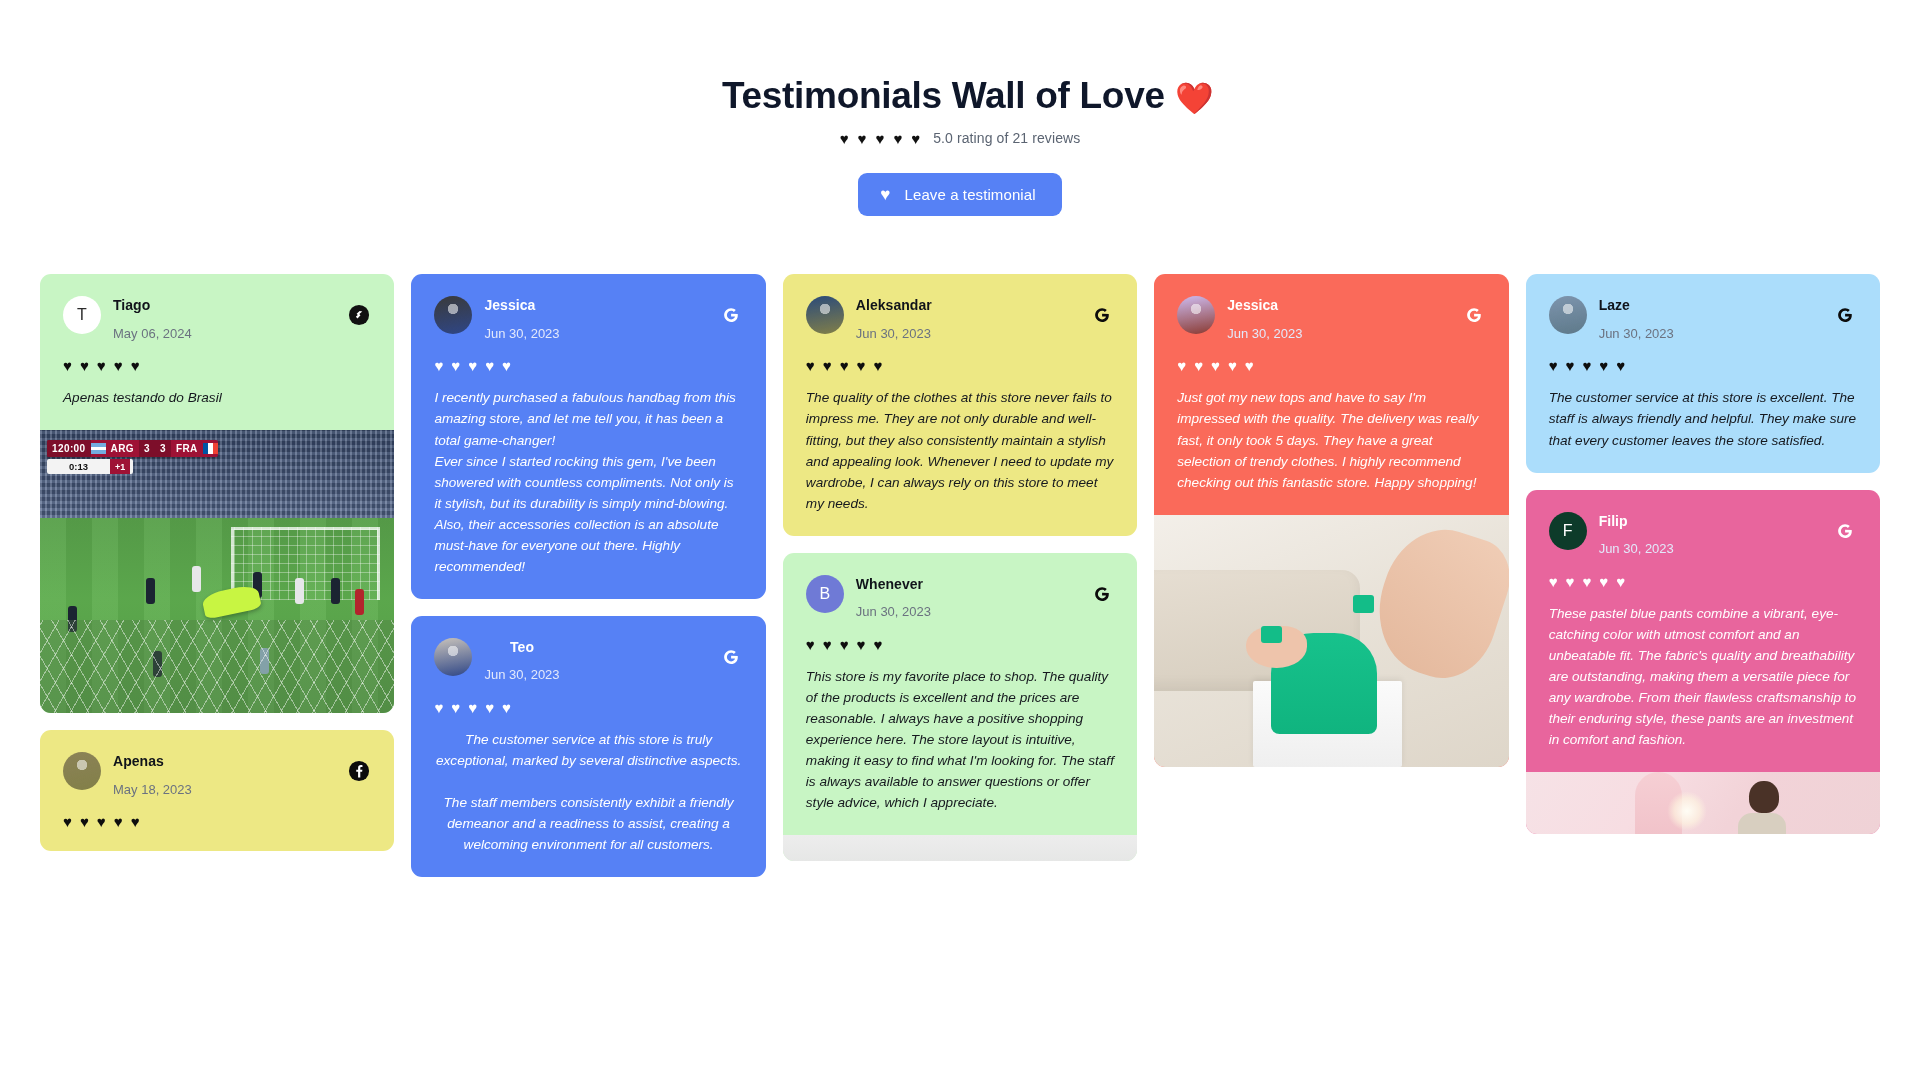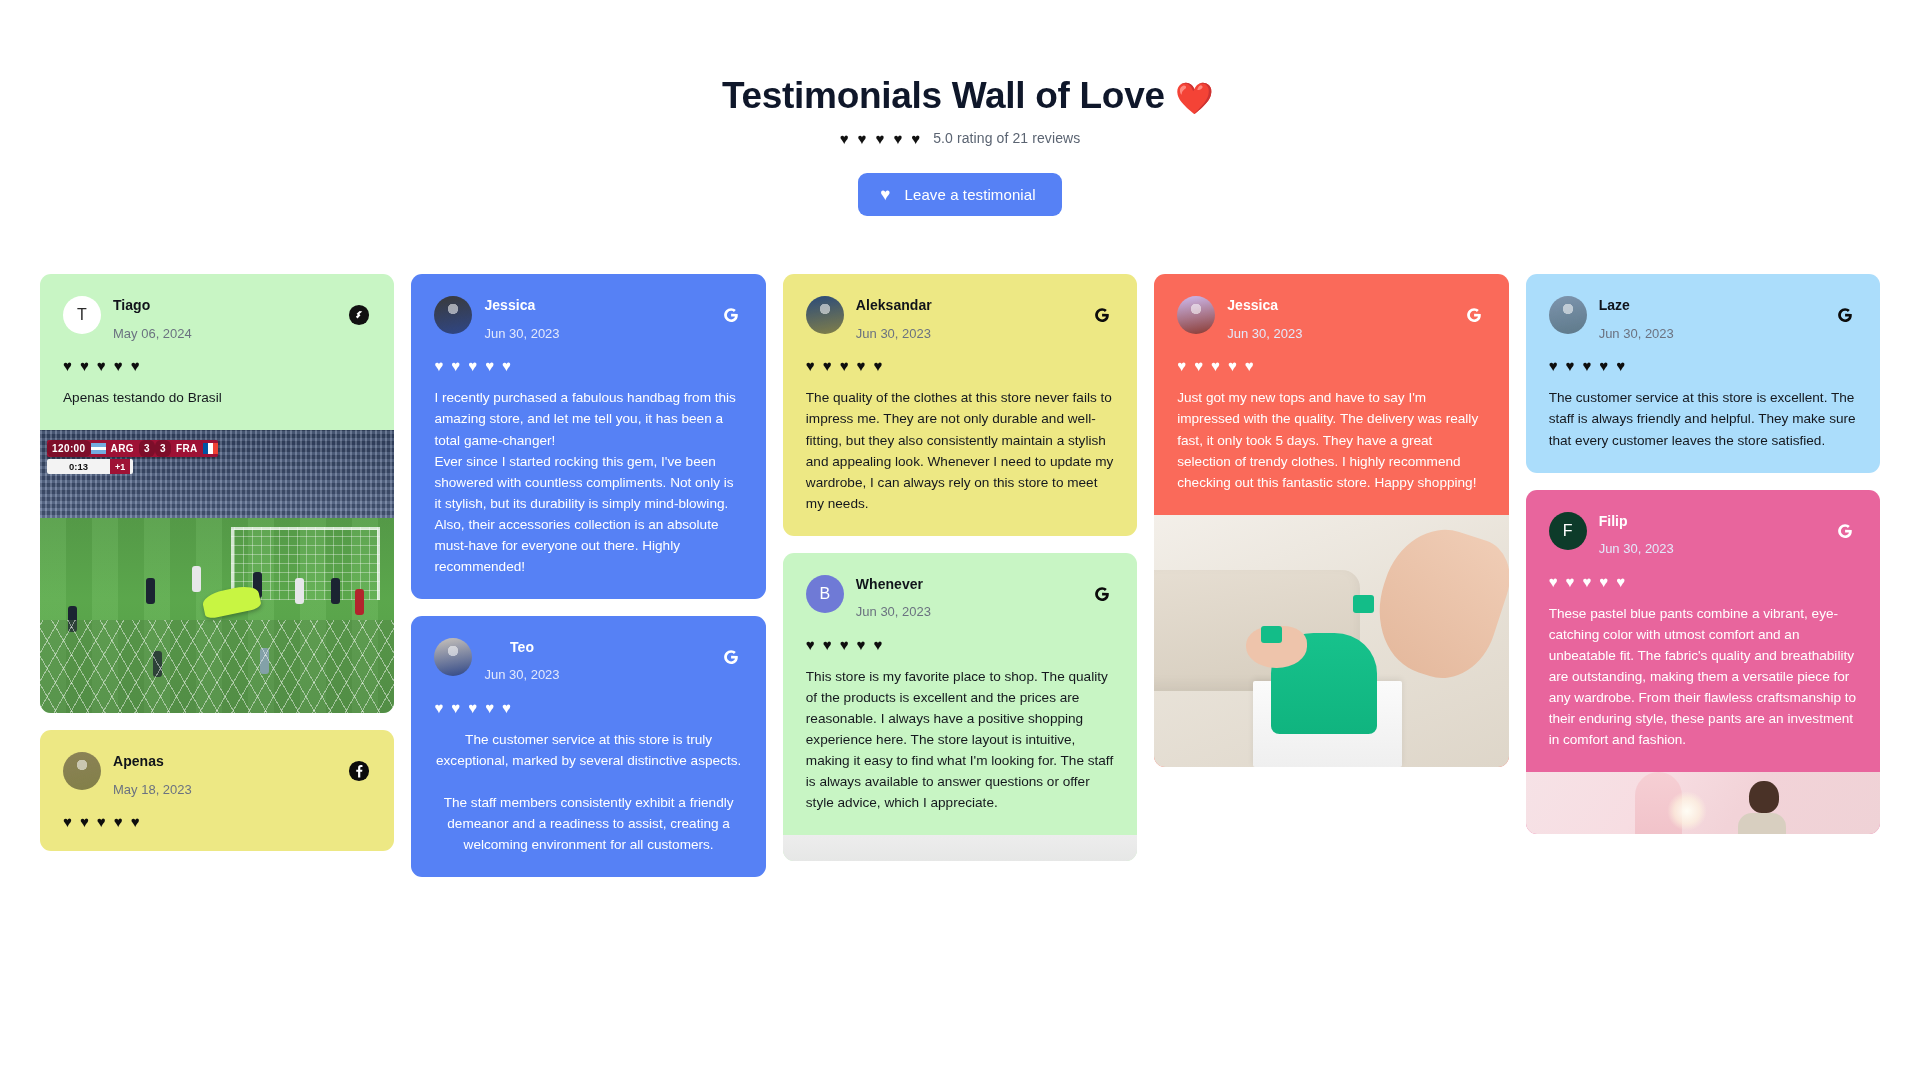--- a/index.html
+++ b/index.html
@@ -144,20 +144,21 @@
     margin-top: 15px;
     display: flex;
     gap: 8px;
   }
   .hearts span { font-size: 15px; line-height: 1; }
   .review {
     margin-top: 14px;
     font-size: 13.6px;
     line-height: 1.55;
     white-space: pre-line;
+    font-style: italic;
   }
   .card-media {
     width: 100%;
     display: block;
     position: relative;
     overflow: hidden;
   }
 
   
   .t-dark .name { color: #10131a; }
@@ -223,21 +224,21 @@
     font-family: "Liberation Sans", sans-serif;
   }
   .scorebug .bar {
     display:flex; align-items:center; height:17px;
     background:#9e1235; border-radius:2px; overflow:hidden;
     box-shadow:0 1px 3px rgba(0,0,0,.4);
   }
   .scorebug .seg {
     font-size:10px; font-weight:bold; color:#fff;
     padding:0 5px; letter-spacing:.4px; line-height:17px;
-    display:flex; align-items:center;border-radius:6px;
+    display:flex; align-items:center;
   }
   .scorebug .seg.dark { background:#7d0e2a; }
   .scorebug .flag-arg { width:15px; height:11px;
     background:linear-gradient(180deg,#74acdf 33%,#fff 33% 66%,#74acdf 66%); }
   .scorebug .flag-fra { width:15px; height:11px;
     background:linear-gradient(90deg,#0055a4 33%,#fff 33% 66%,#ef4135 66%); }
   .scorebug .row2 {
     display:flex; align-items:center; height:15px; width:86px;
     background:#f3f3f3; border-radius:2px; overflow:hidden;
   }

